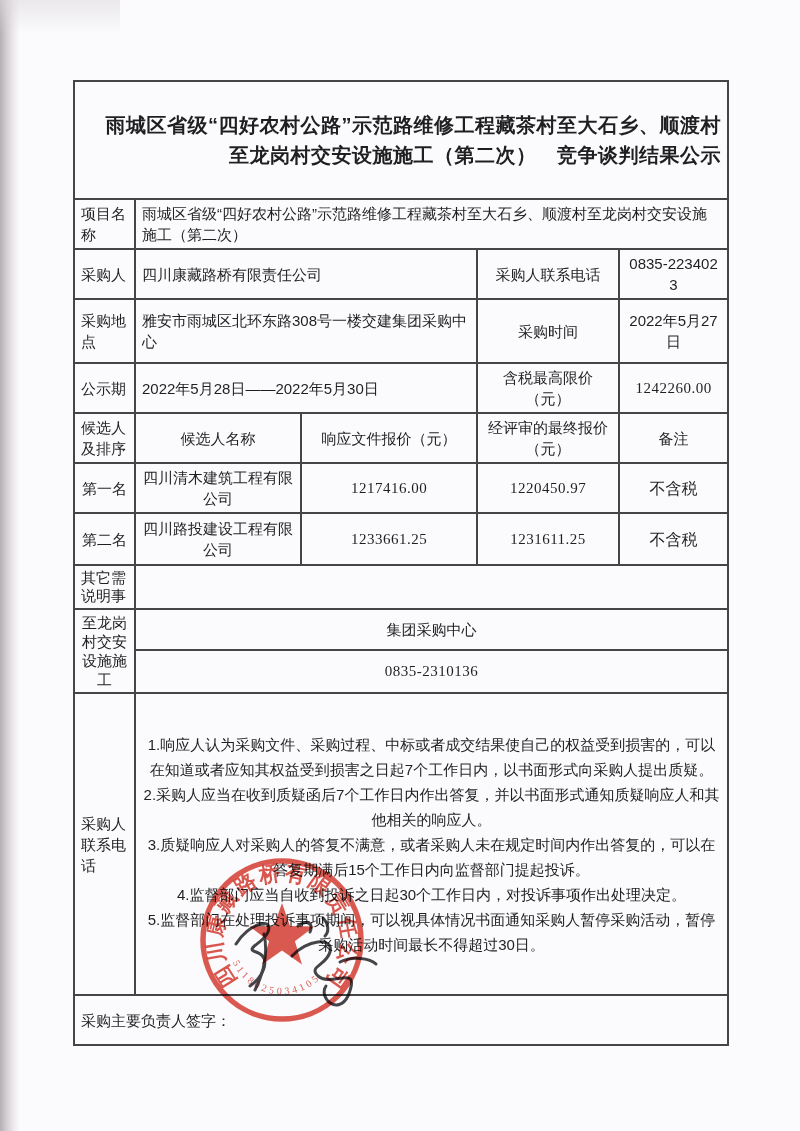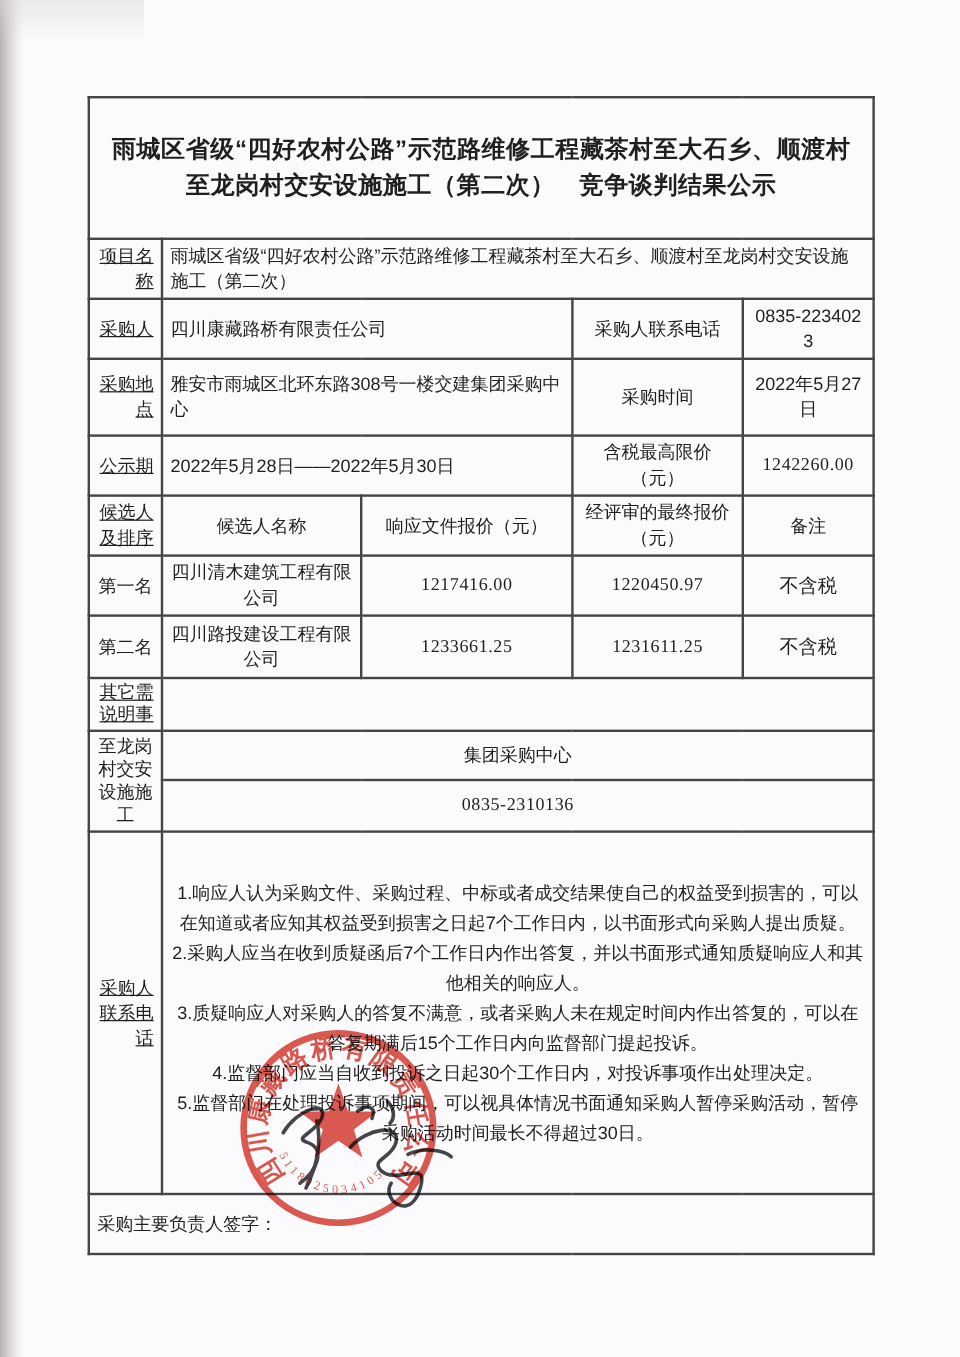--- a/index.html
+++ b/index.html
@@ -28,23 +28,23 @@
   }
   table.doc td{
     border:2px solid #454547;
     padding:3px 6px;
     font-size:15px;
     line-height:21px;
     vertical-align:middle;
     overflow:hidden;
     word-break:break-all;
   }
-  .title-cell{text-align:center;}
+  .title-cell{text-align:right;}
   .title-line{font-size:20px;font-weight:bold;line-height:30px;letter-spacing:.5px;}
-  .lbl{text-align:right;text-decoration:underline;}
+  .lbl{text-align:left;}
   .c{text-align:center;}
   .num{font-family:"Liberation Serif", serif;letter-spacing:.5px;border-radius:15px;}
   .obj-cell{vertical-align:middle;}
   .obj-text div{line-height:25px;text-align:center;}
   .sig-cell{padding-left:8px;font-size:15px;}
   .stamp{position:absolute;left:197px;top:855px;width:170px;height:170px;
          mix-blend-mode:multiply;opacity:.92;}
   .signature{position:absolute;left:222px;top:902px;width:170px;height:108px;
          mix-blend-mode:multiply;}
 </style>

